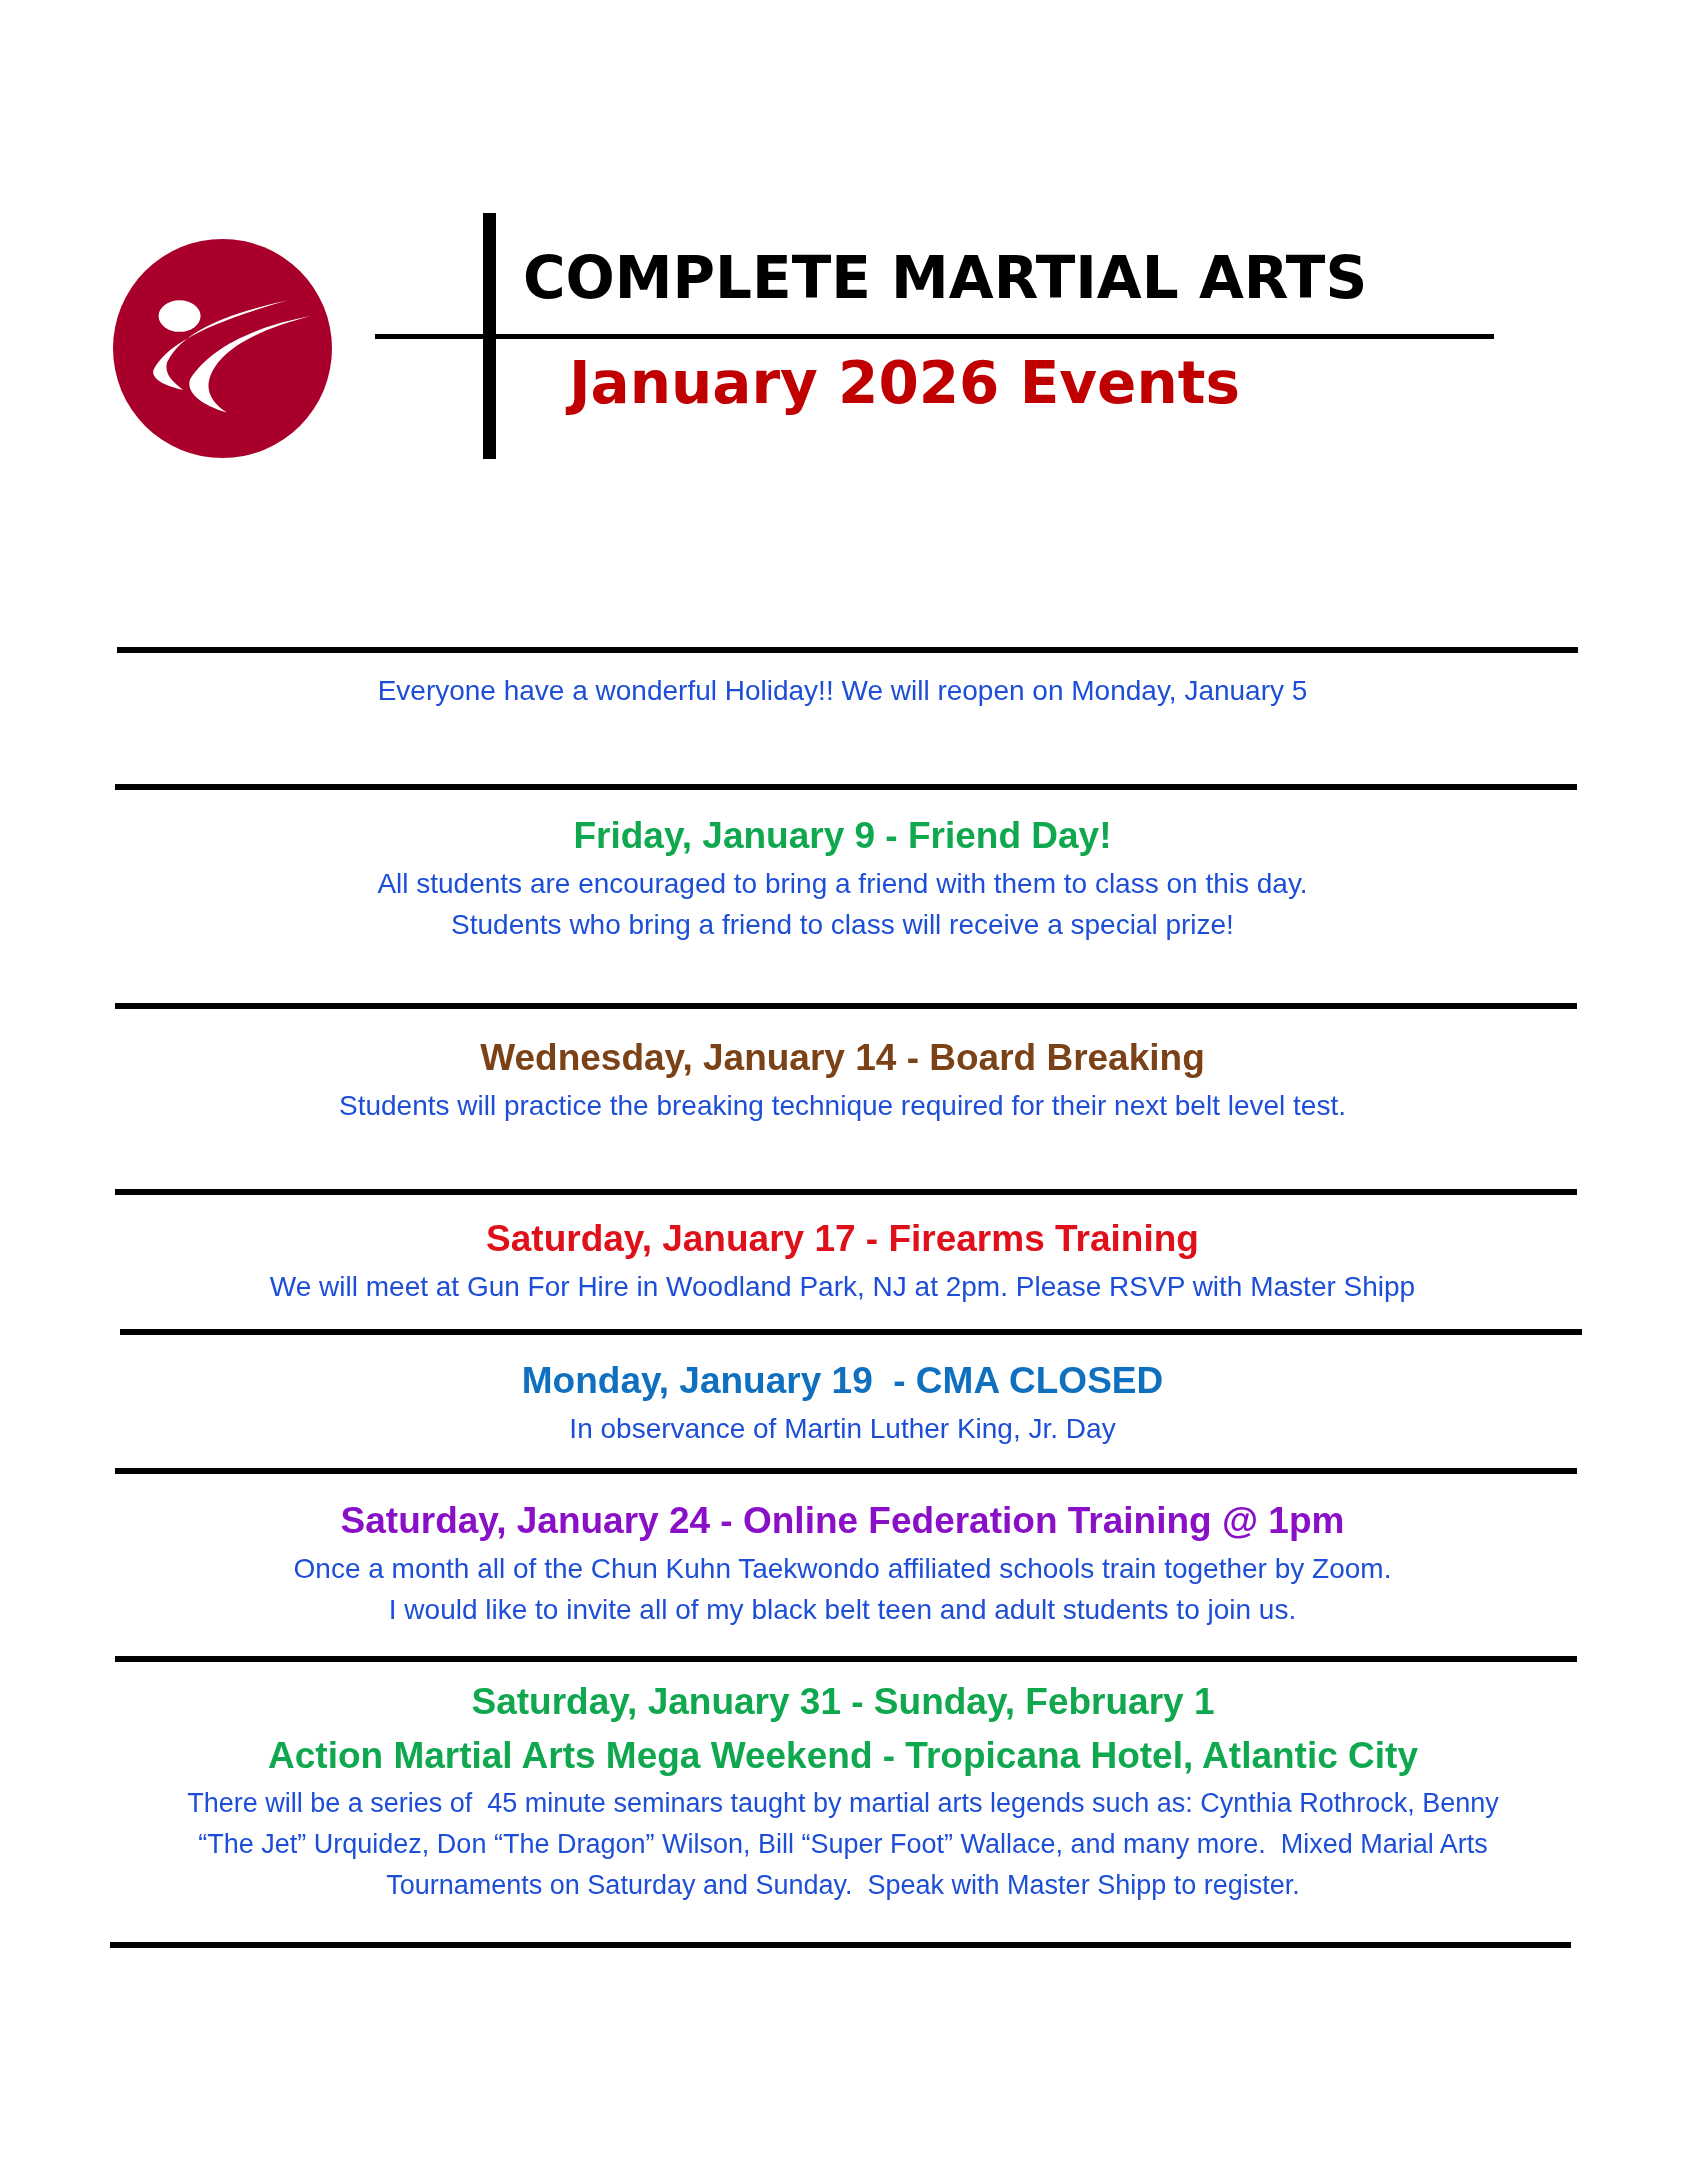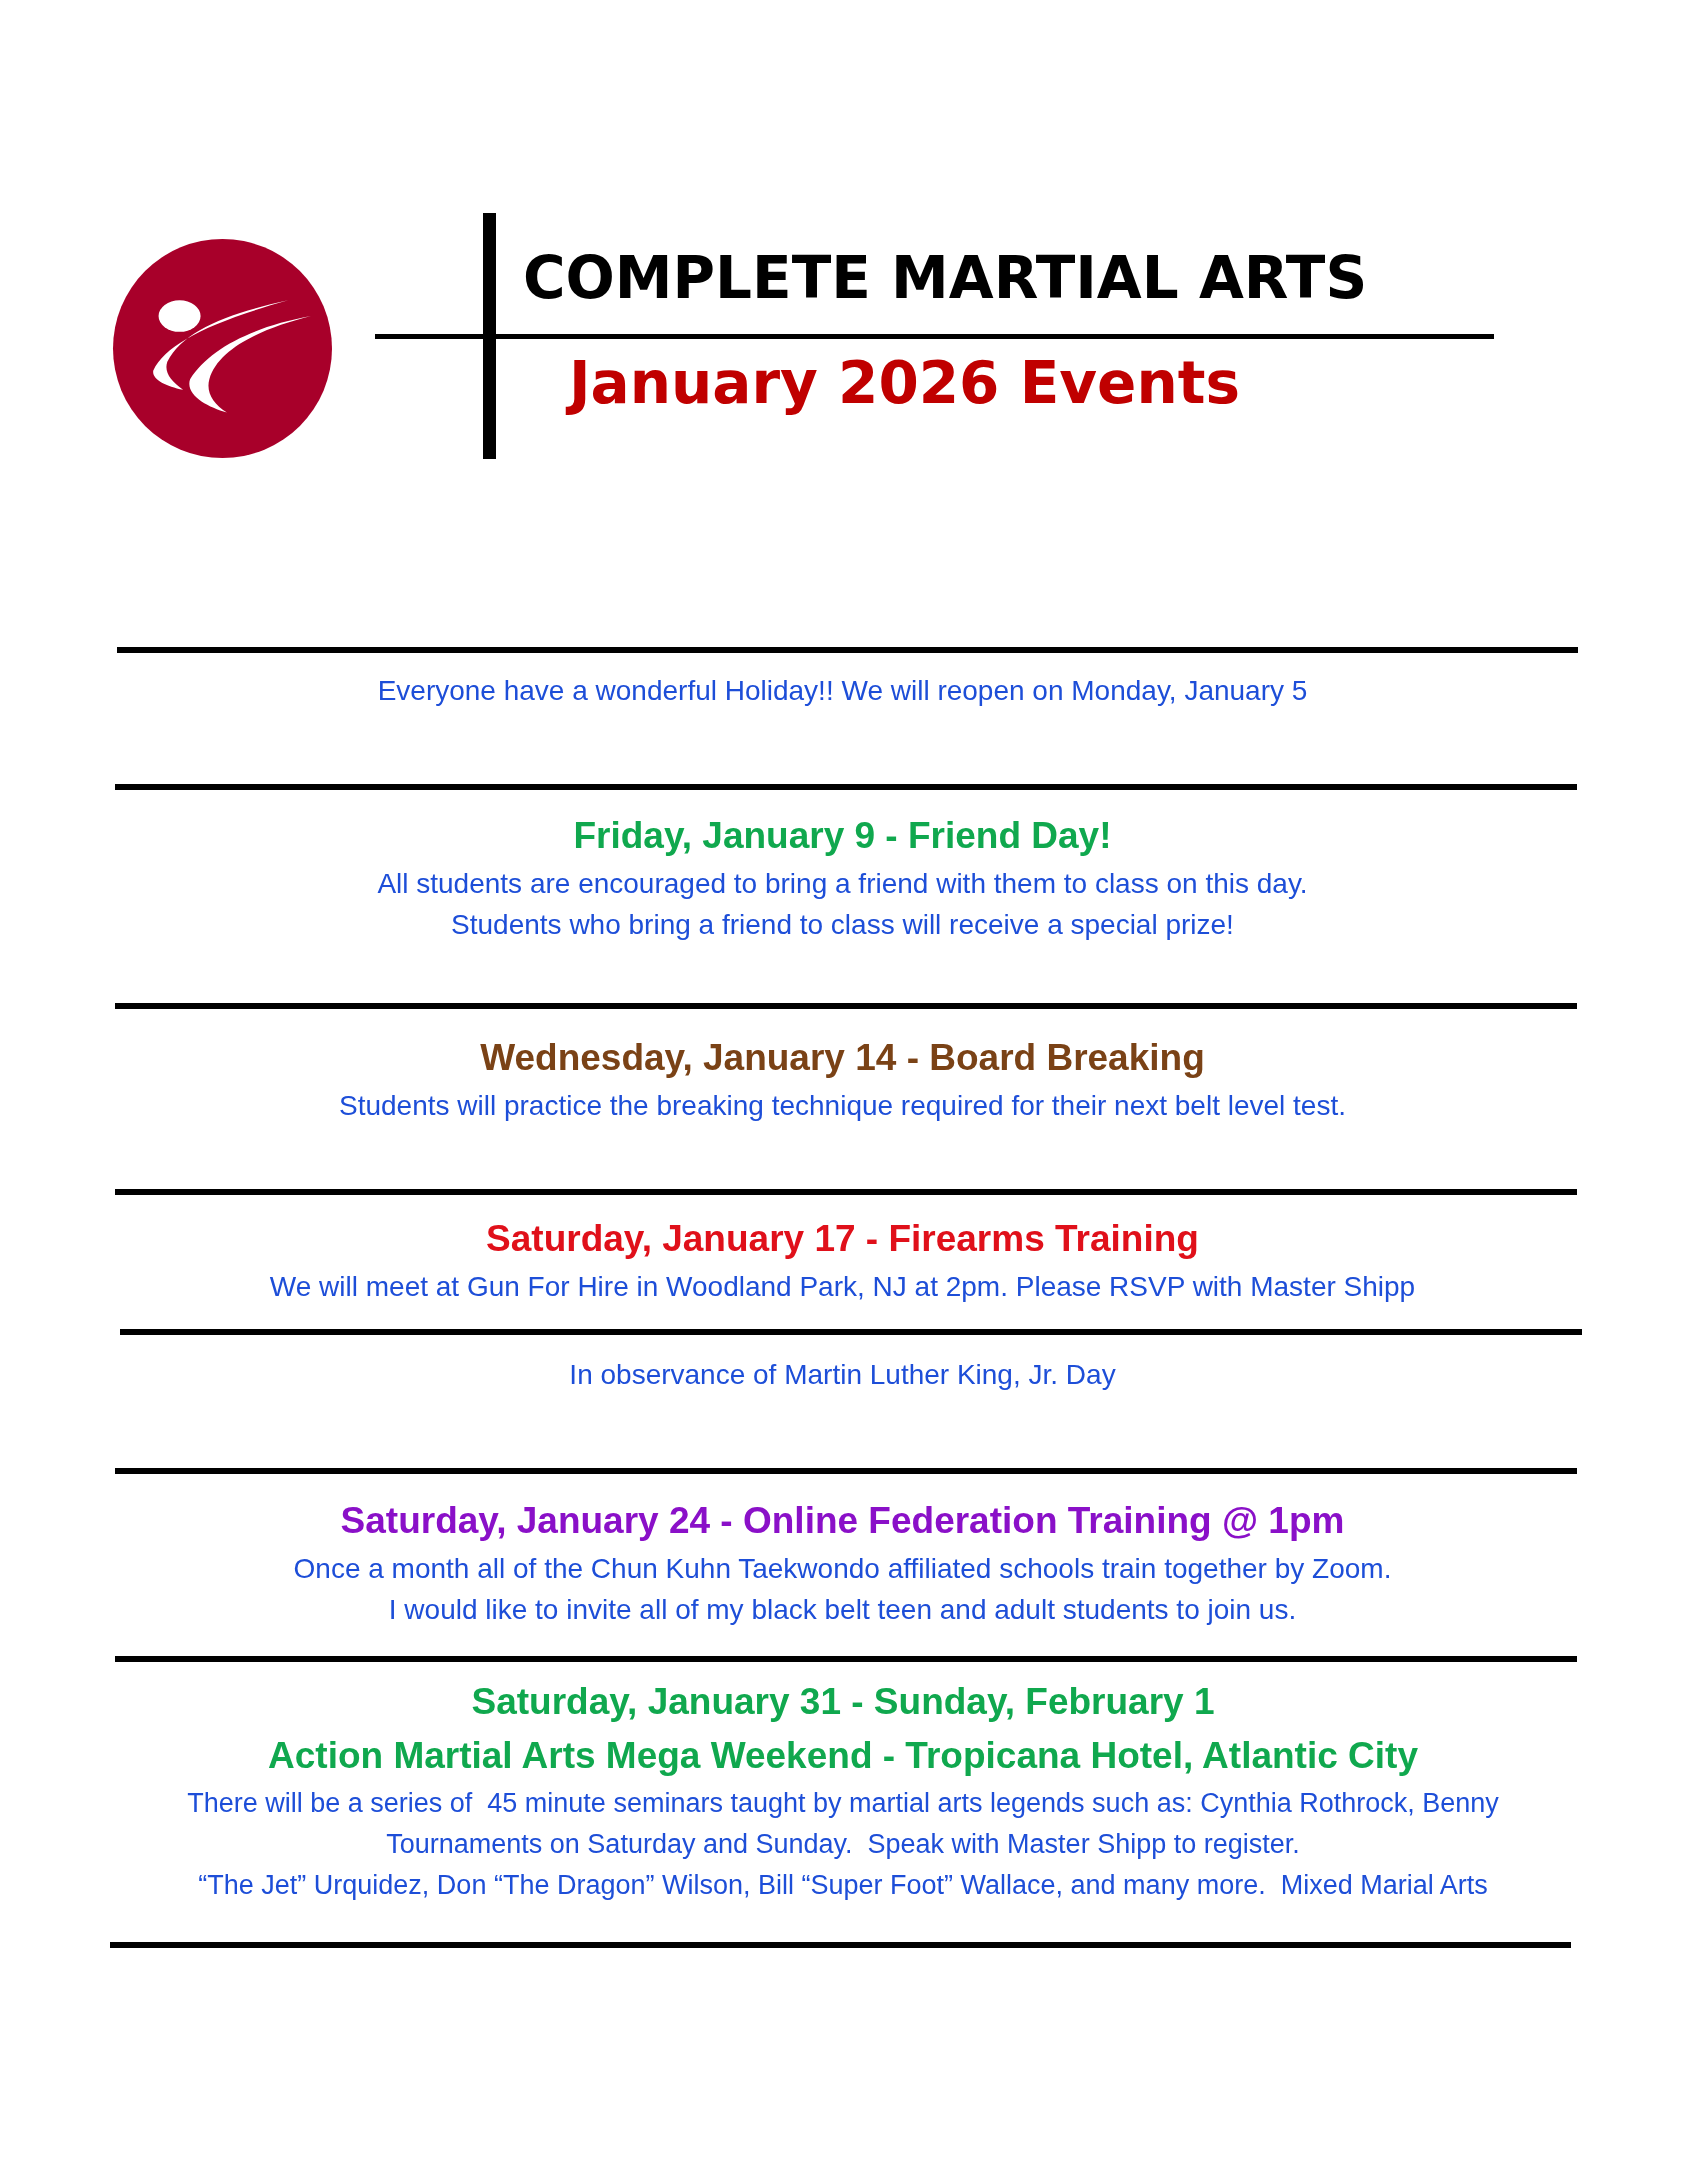--- a/index.html
+++ b/index.html
@@ -64,29 +64,30 @@
 </div>
 
 <div class="event" style="top:1212px;">
   <div class="ev-title" style="color:#e0101a;">Saturday, January 17 - Firearms Training</div>
   <div class="ev-body">
     <span>We will meet at </span><b>Gun For Hire</b><span> in Woodland Park, NJ at 2pm. Please RSVP with Master Shipp</span>
   </div>
 </div>
 
 <div class="event" style="top:1354px;">
+  <div class="ev-title" style="color:#1070c0; white-space:pre;">Monday, January 19  - CMA CLOSED</div>
   <div class="ev-body">In observance of Martin Luther King, Jr. Day</div>
 </div>
 
 <div class="event" style="top:1494px;">
   <div class="ev-title" style="color:#8a10c8;">Saturday, January 24 - Online Federation Training @ 1pm</div>
   <div class="ev-body">Once a month all of the Chun Kuhn Taekwondo affiliated schools train together by Zoom.</div>
   <div class="ev-body">I would like to invite all of my black belt teen and adult students to join us.</div>
 </div>
 
 <div class="event wide" style="top:1675px; left:97px; width:1492px;">
   <div class="ev-title" style="color:#10a84e;">Saturday, January 31 - Sunday, February 1</div>
   <div class="ev-title" style="color:#10a84e;">Action Martial Arts Mega Weekend - Tropicana Hotel, Atlantic City</div>
   <div class="ev-body" style="white-space:pre; font-size:27px;">There will be a series of  45 minute seminars taught by martial arts legends such as: Cynthia Rothrock, Benny</div>
+  <div class="ev-body" style="white-space:pre; font-size:27px;">“The Jet” Urquidez, Don “The Dragon” Wilson, Bill “Super Foot” Wallace, and many more.  Mixed Marial Arts</div>
   <div class="ev-body" style="white-space:pre; font-size:27px;">Tournaments on Saturday and Sunday.  Speak with Master Shipp to register.</div>
-  <div class="ev-body" style="white-space:pre; font-size:27px;">“The Jet” Urquidez, Don “The Dragon” Wilson, Bill “Super Foot” Wallace, and many more.  Mixed Marial Arts</div>
 </div>
 
 
 </body></html>

